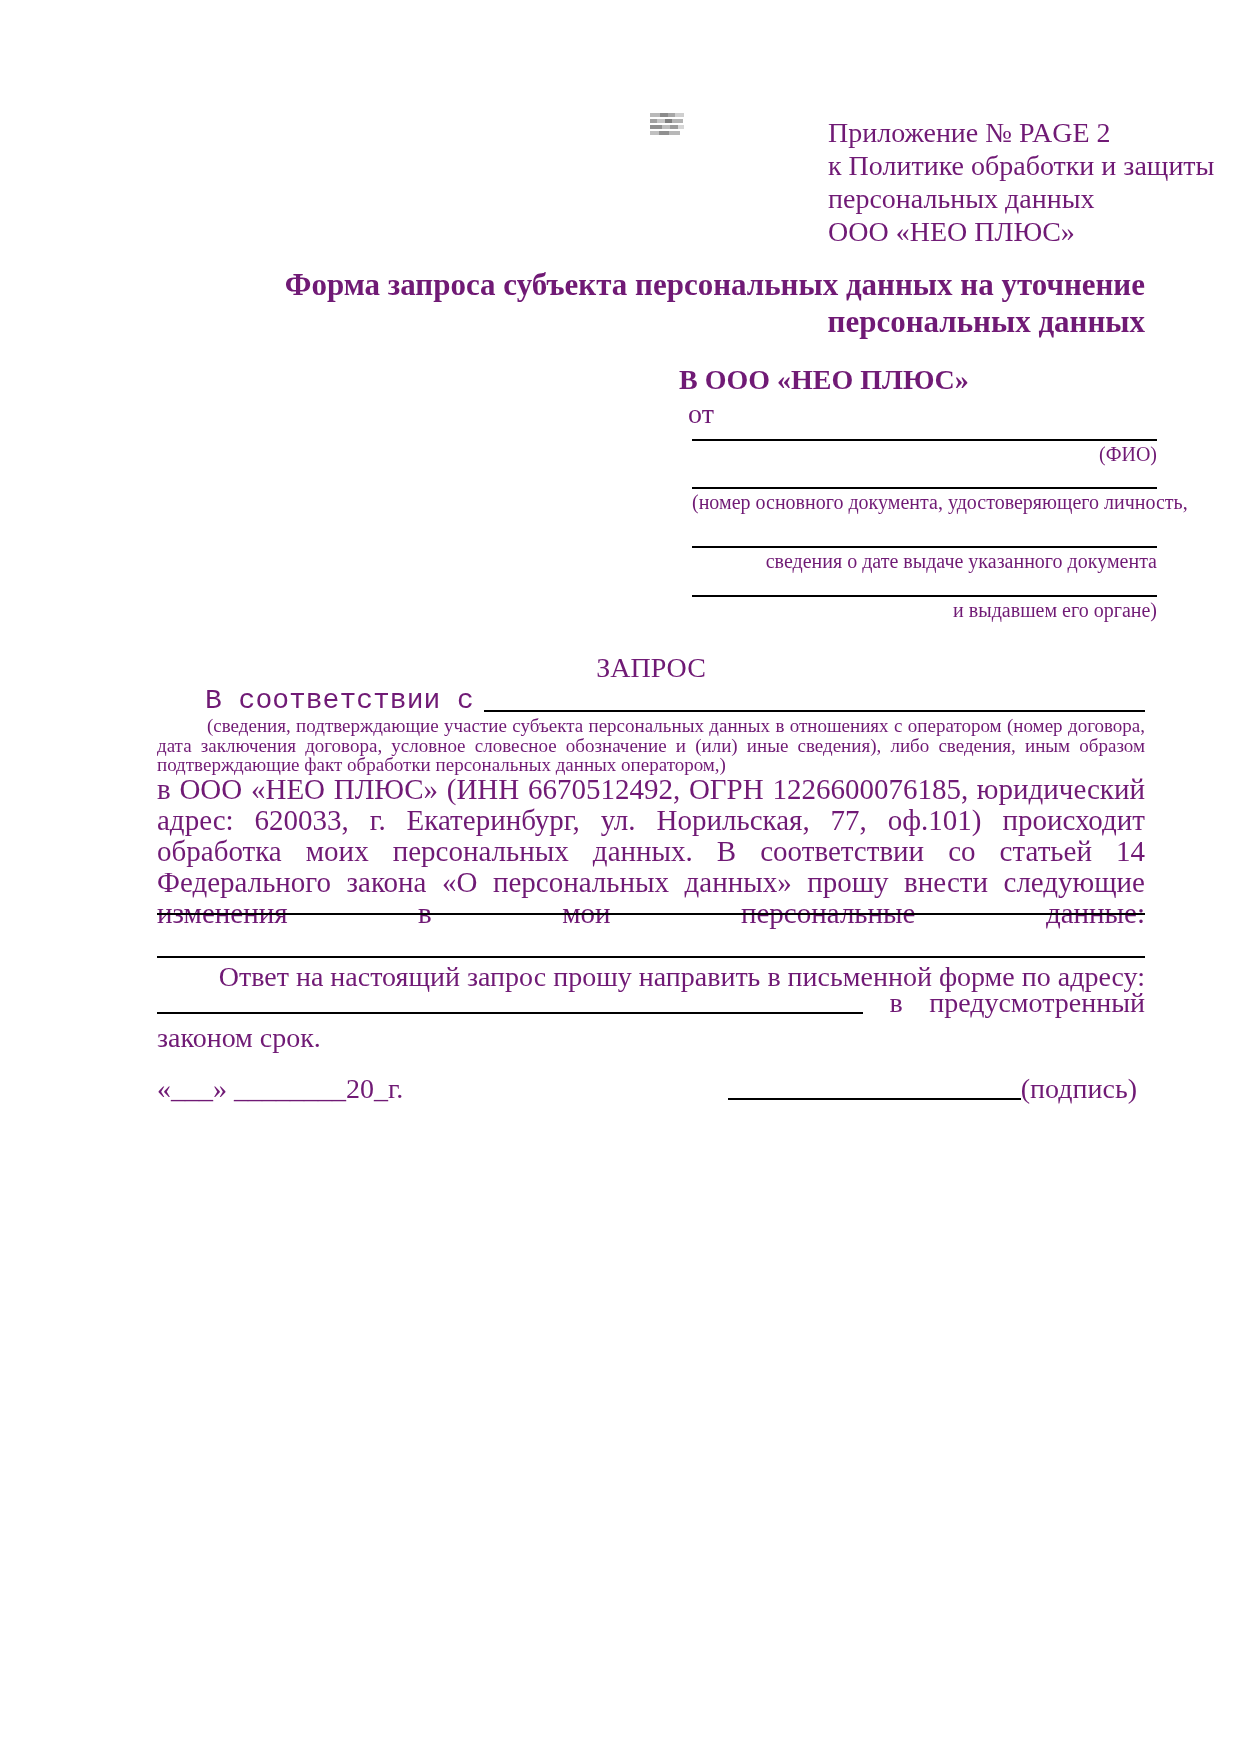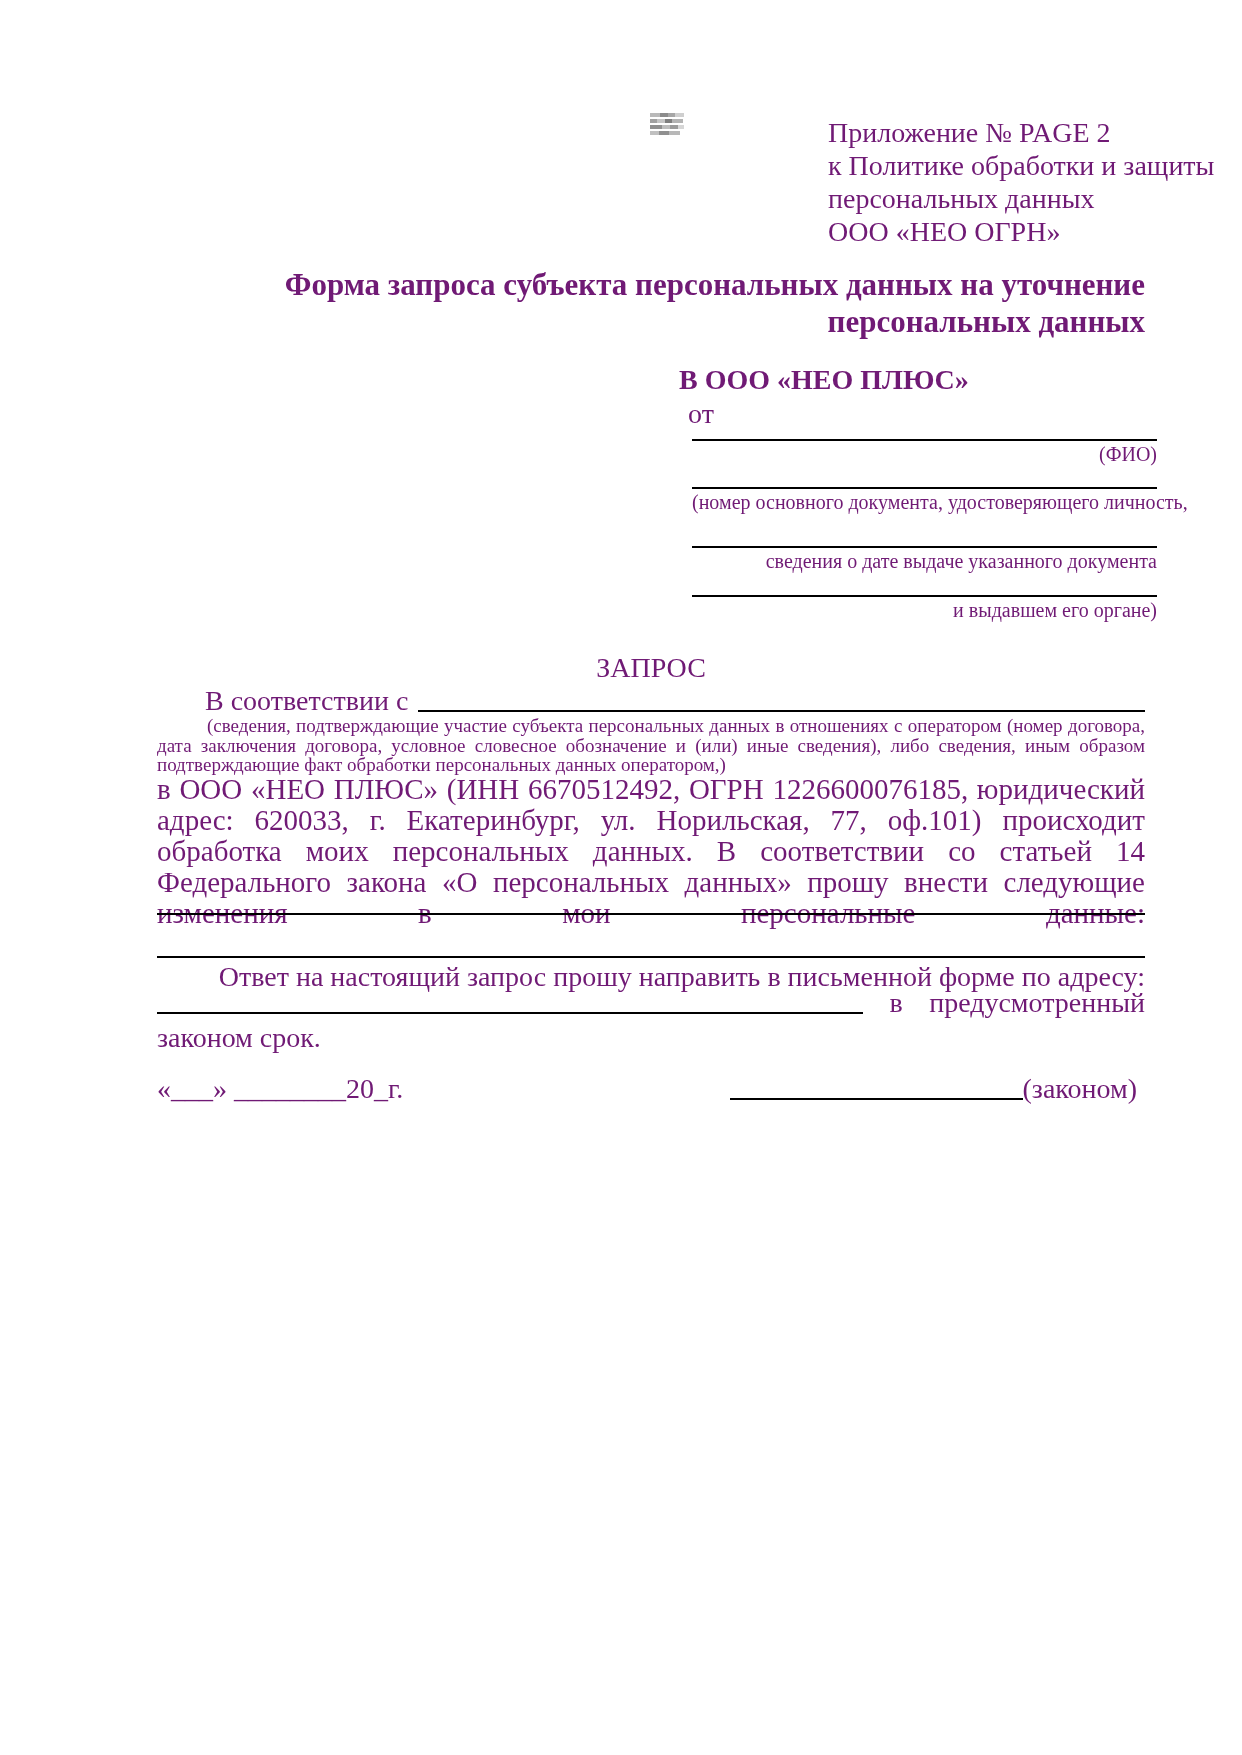--- a/index.html
+++ b/index.html
@@ -51,21 +51,21 @@
   .f4 { top: 595px; }
 
   .request-heading {
     left: 157px; top: 652px; width: 988px;
     text-align: center; font-size: 28px; line-height: 32px;
   }
 
   .intro-row {
     left: 157px; top: 686px; width: 988px;
     display: flex; align-items: flex-end;
-    font-size: 28px; line-height: 30px;
+    font-size: 28px; line-height: 30px; font-family: Liberation Mono, monospace;
   }
   .intro-row .indent { display: inline-block; width: 48px; }
   .fill-line { flex: 1; border-bottom: 2px solid #000; margin: 0 0 4px 10px; height: 24px; }
 
   .basis-note {
     left: 157px; top: 716px; width: 988px;
     font-size: 19px; line-height: 19.5px;
     text-align: justify; text-indent: 50px;
   }
 
@@ -111,21 +111,21 @@
     <div class="stripe s1"></div>
     <div class="stripe s2"></div>
     <div class="stripe s3"></div>
     <div class="stripe s4"></div>
   </div>
 
   <div class="abs hdr-block">
     <div>Приложение №  PAGE 2</div>
     <div>к Политике обработки и защиты</div>
     <div>персональных данных</div>
-    <div>ООО «НЕО ОГРН»</div>
+    <div>ООО «НЕО ПЛЮС»</div>
   </div>
 
   <div class="abs doc-title">
     <div>Форма запроса субъекта персональных данных на уточнение</div>
     <div>персональных данных</div>
   </div>
 
   <div class="abs addressee">В ООО «НЕО ПЛЮС»</div>
   <div class="abs from-label">от</div>
 
@@ -164,17 +164,17 @@
     <span>в</span>
     <span>предусмотренный</span>
   </div>
 
   <div class="abs tail-par">законом срок.</div>
 
   <div class="abs sign-row">
     <span>«___» ________20_г.</span>
     <div class="sign-group">
       <div class="sig-line"></div>
-      <span>(законом)</span>
+      <span>(подпись)</span>
     </div>
   </div>
 
 </div>
 
 </body></html>

